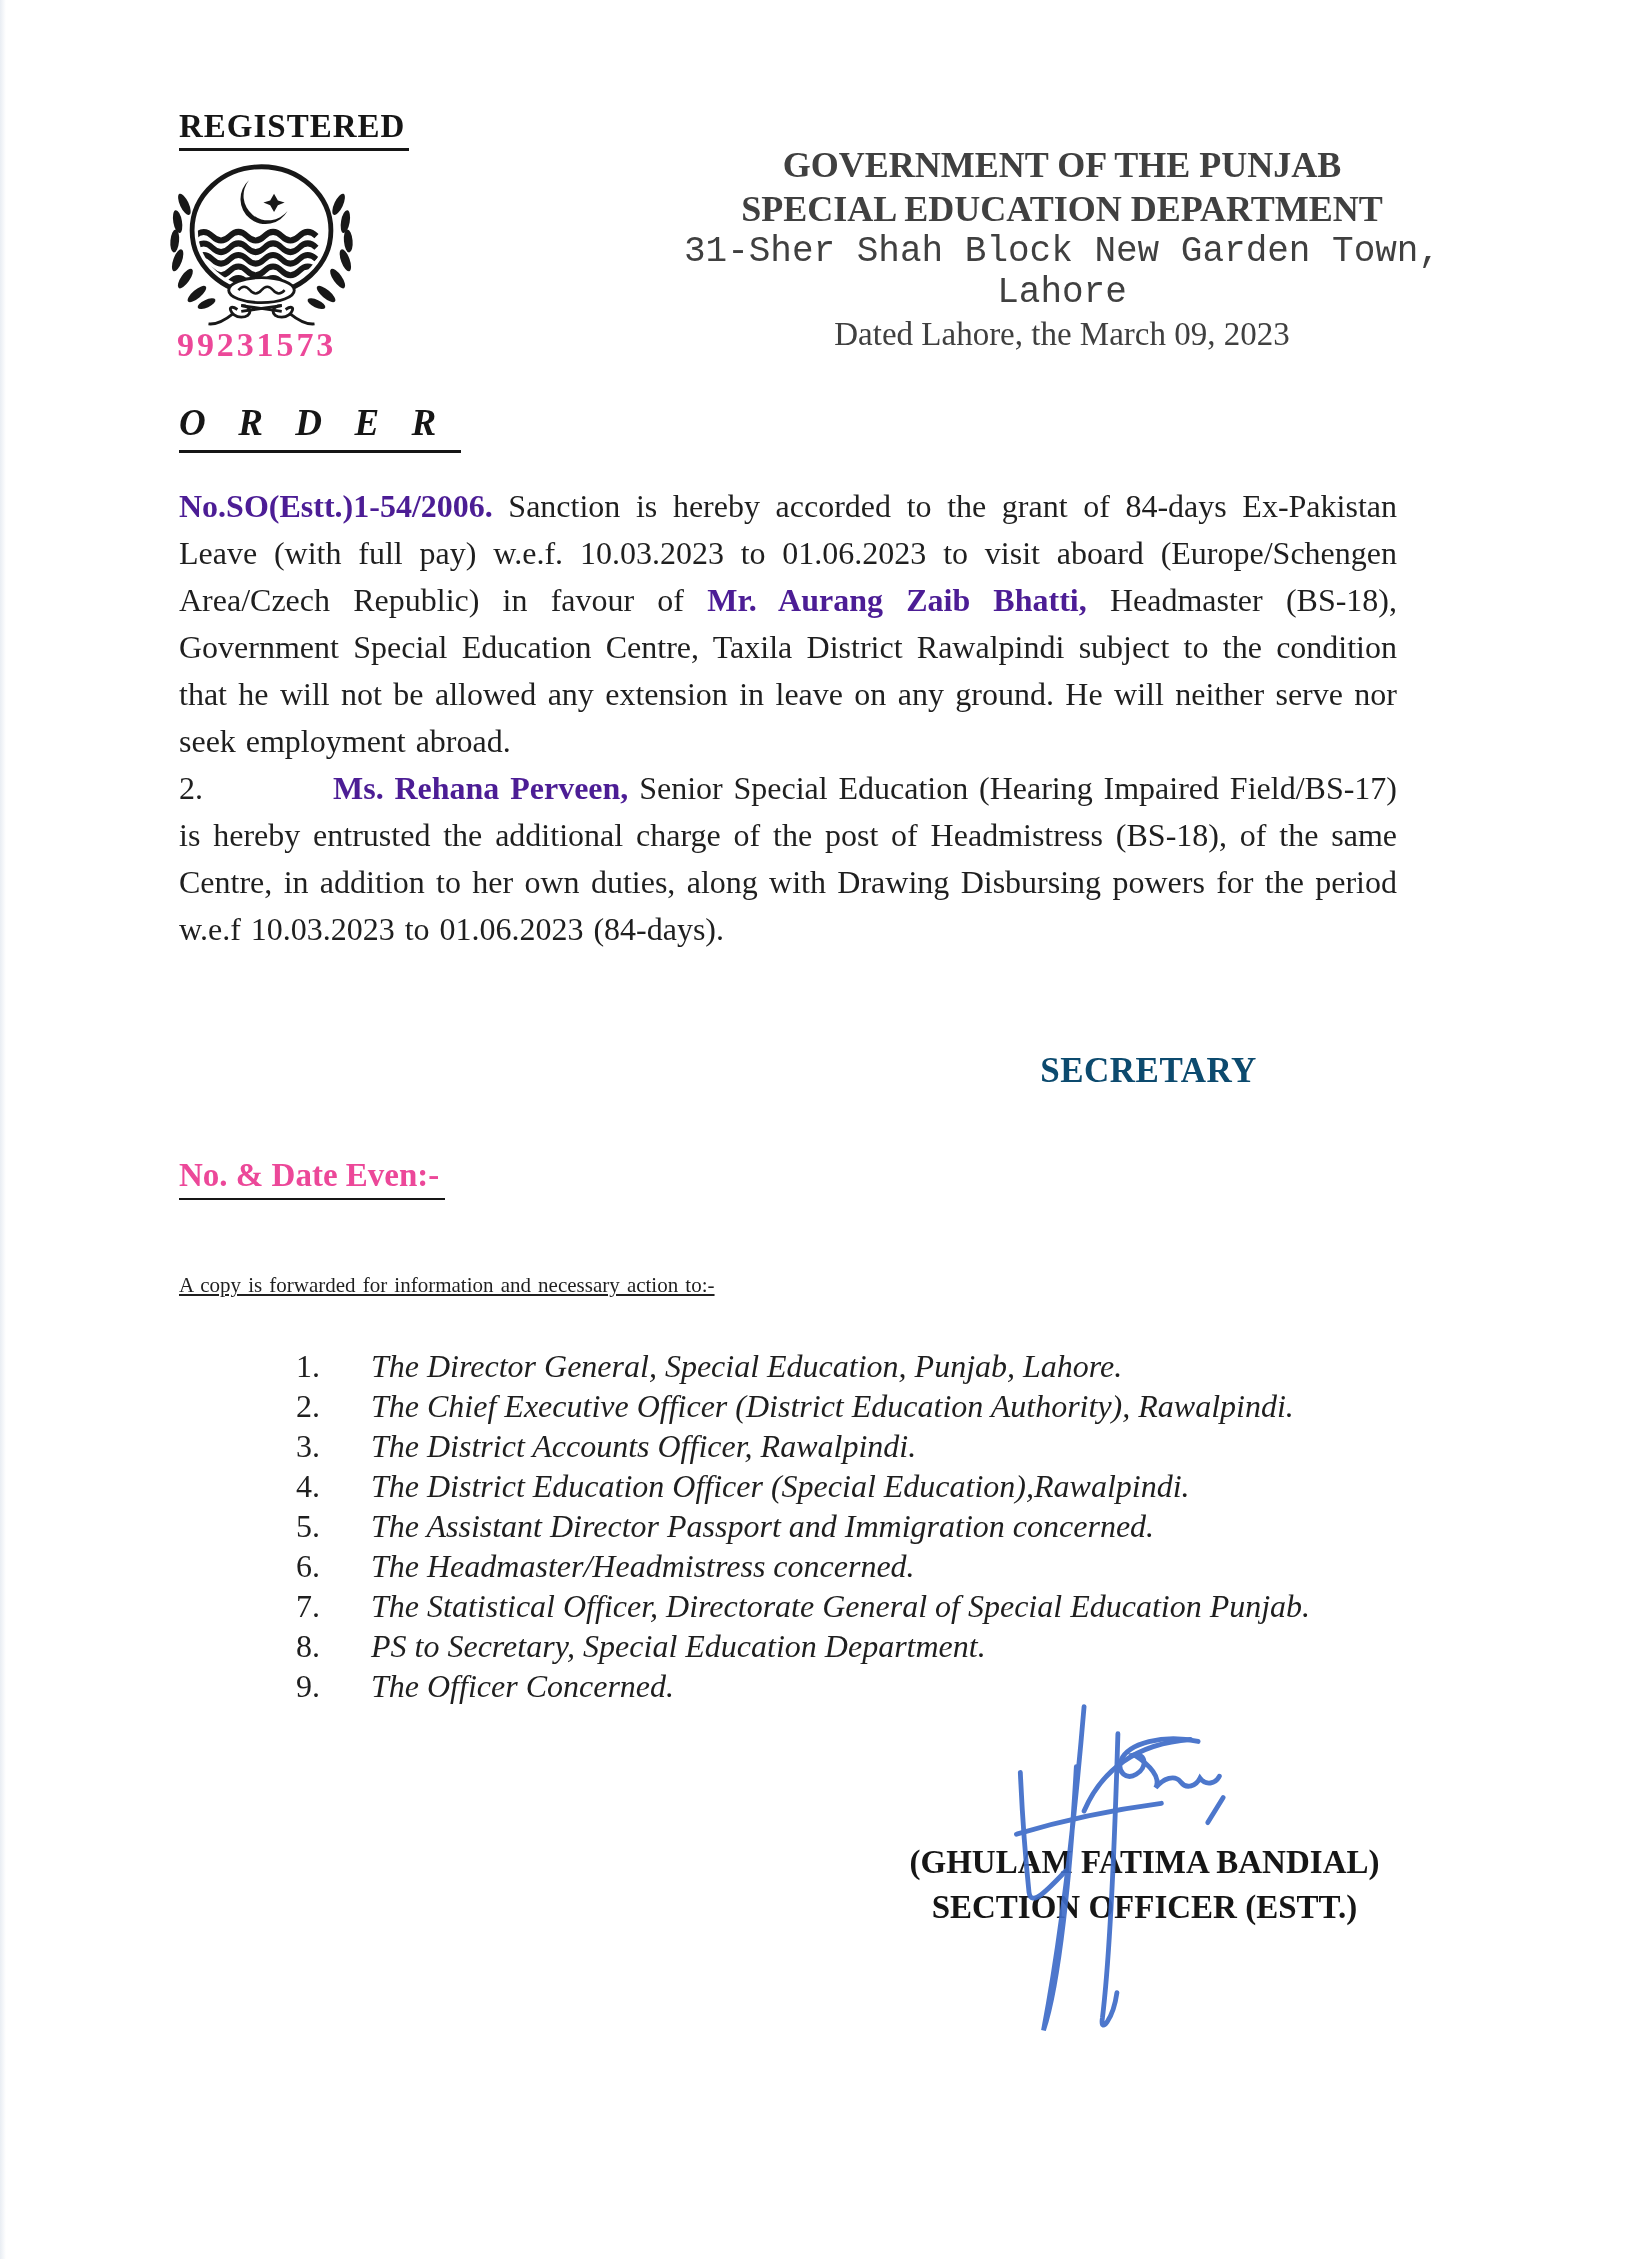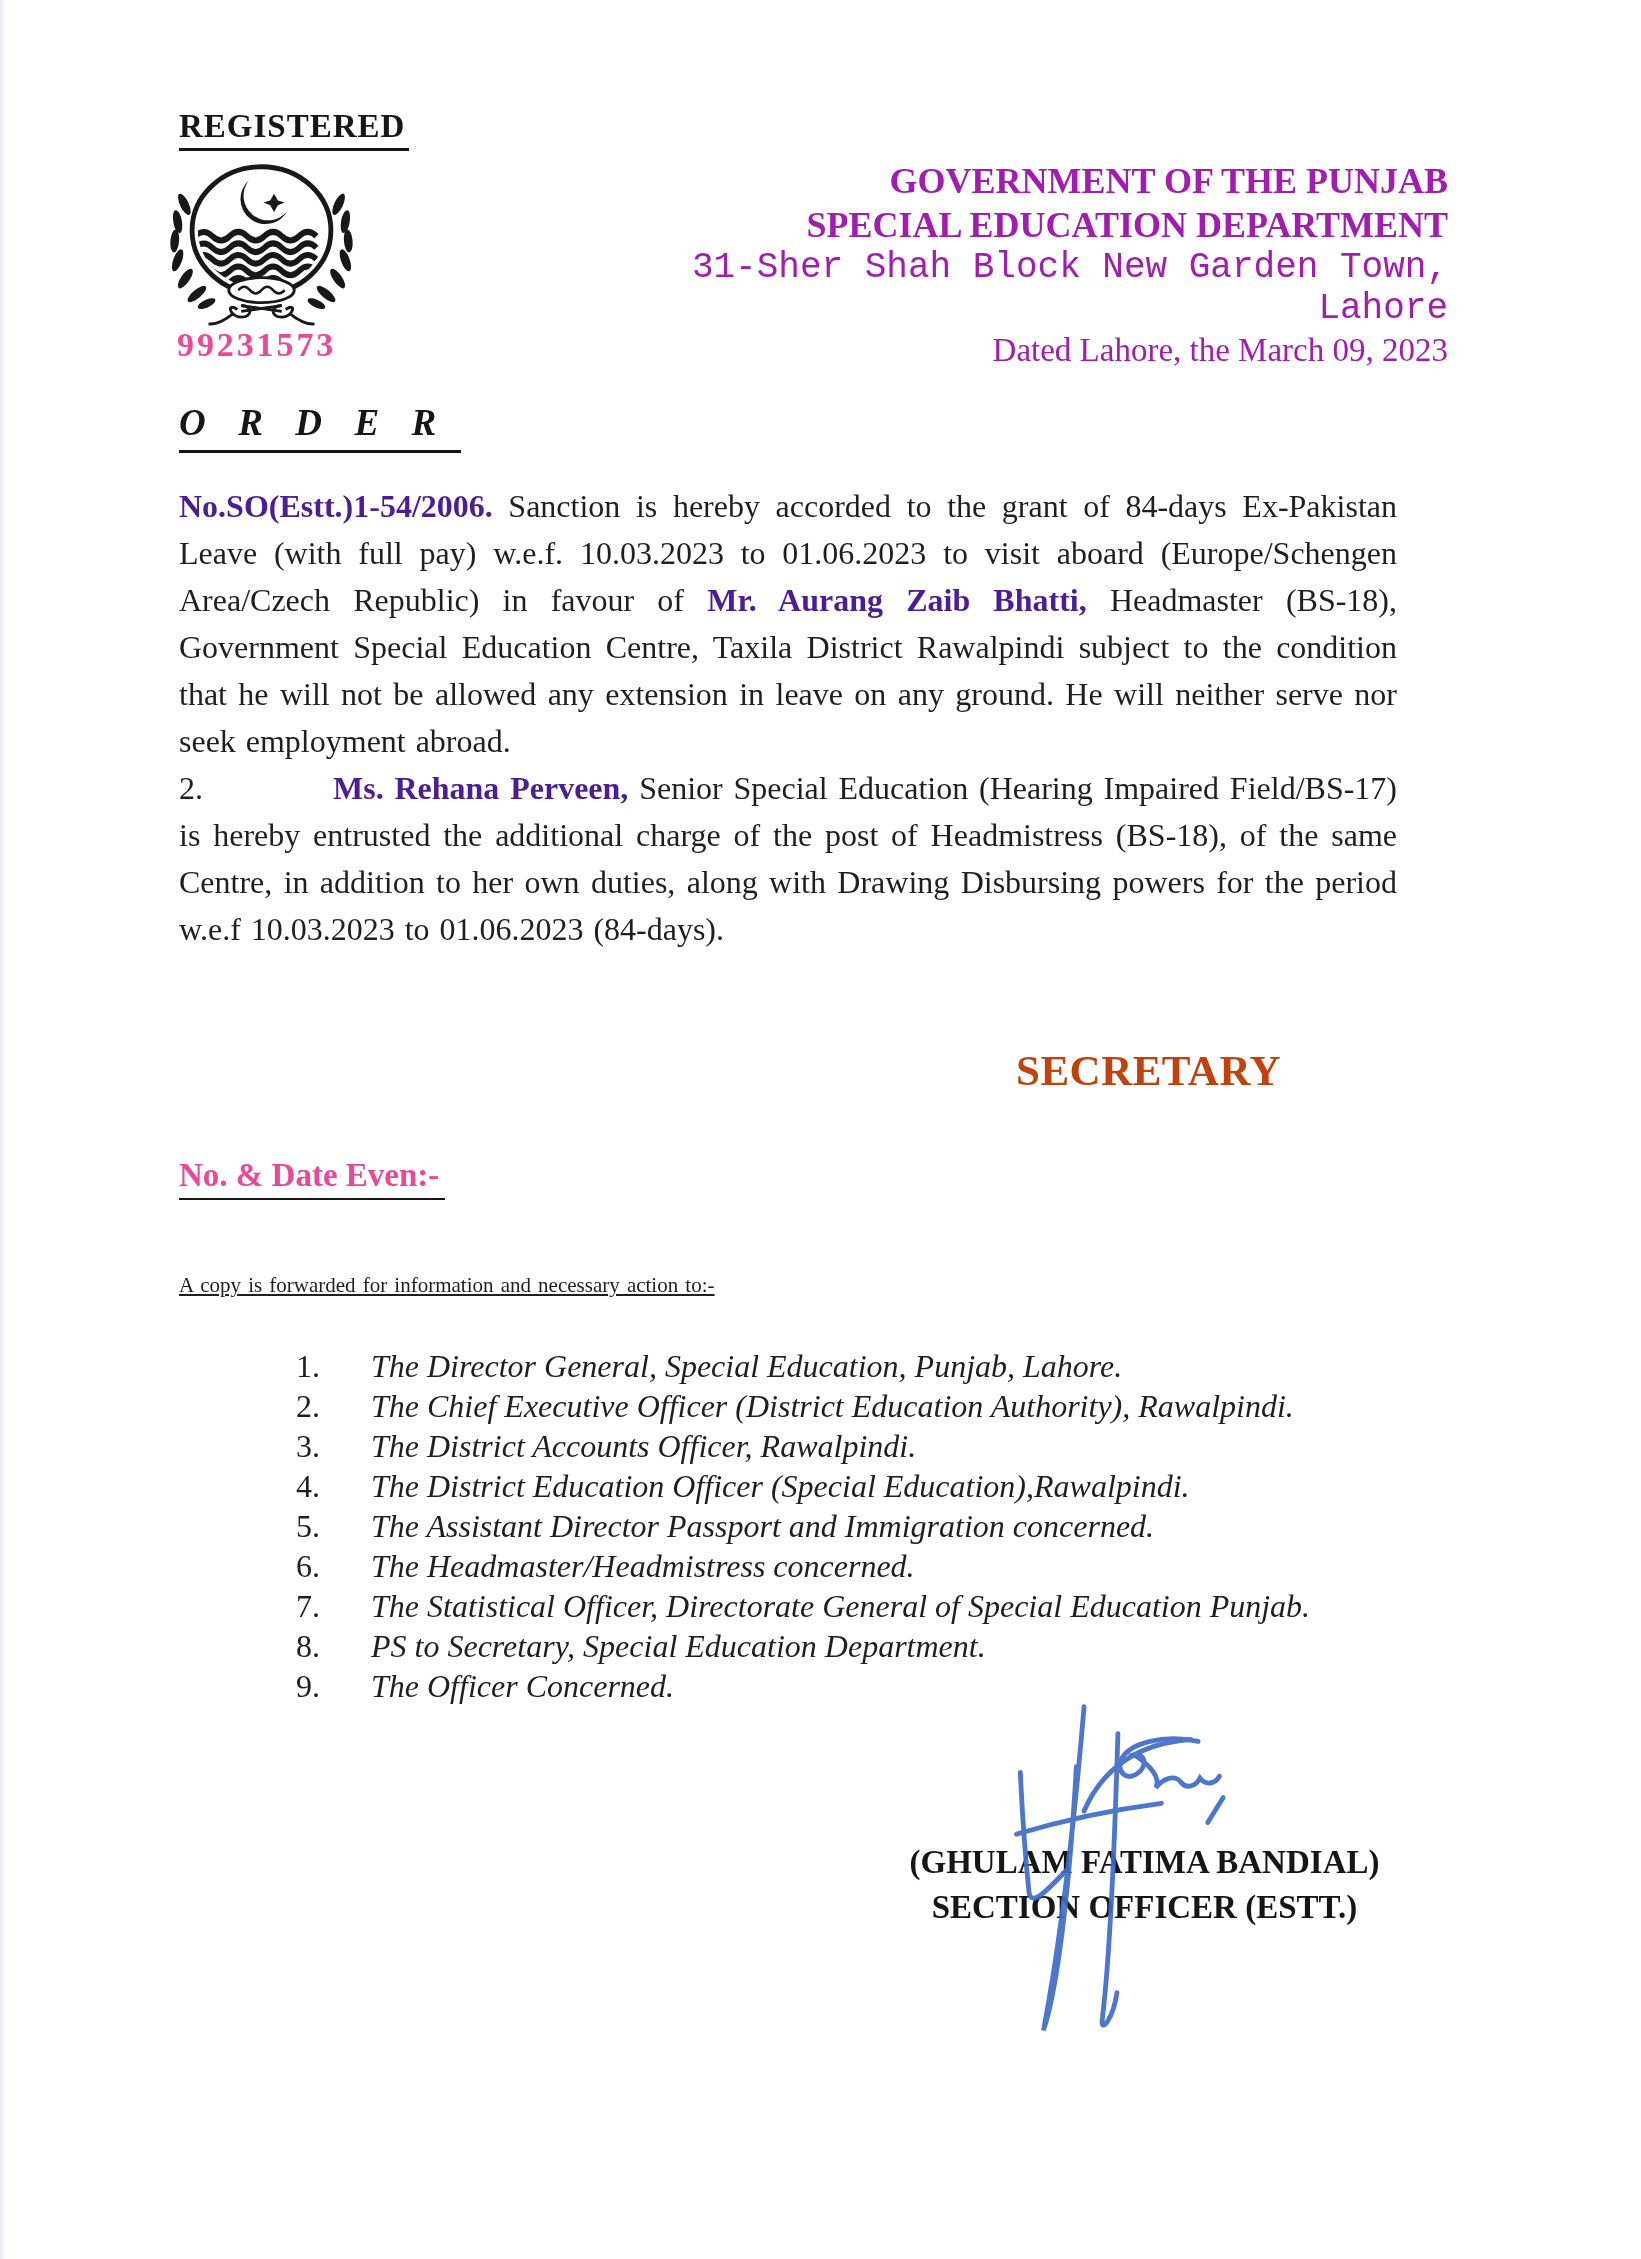--- a/index.html
+++ b/index.html
@@ -27,21 +27,21 @@
     border-bottom: 3.9px solid #161616; padding: 0 3.9px 2.9px 0;
     color: #161616;
   }
   .emblem { position: absolute; left: 141px; top: 151px; }
   .serial {
     position: absolute; left: 177px; top: 326px;
     font-size: 34px; font-weight: bold; letter-spacing: 2.9px; color: #ec4899;
   }
   .header-block {
     position: absolute; left: 676px; top: 143px; width: 772px;
-    text-align: right; color: #a21caf; margin-top: 16px;
+    text-align: center; color: #404040;
   }
   .header-block .gov1 { font-size: 36px; font-weight: bold; line-height: 44px; }
   .header-block .gov2 { font-size: 36px; font-weight: bold; line-height: 44px; }
   .header-block .addr { font-size: 36px; line-height: 41px; font-family: Liberation Mono, monospace; }
   .header-block .date { font-size: 33px; line-height: 42px; }
   .order-title {
     position: absolute; left: 179px; top: 401px;
     font-size: 37px; font-weight: bold; font-style: italic;
     letter-spacing: 11.6px;
     border-bottom: 3.9px solid #161616; padding: 0 13.5px 5.8px 0;
@@ -49,22 +49,22 @@
   }
   .body-text {
     position: absolute; left: 179px; top: 483px; width: 1218px;
     font-size: 32px; line-height: 47px;
     text-align: justify; word-spacing: 1.9px;
   }
   .body-text .b { font-weight: bold; color: #4c1d95; }
   .p2num { display: inline-block; width: 154px; }
   .secretary-block {
     position: absolute; left: 830px; top: 1049px; width: 637px;
-    text-align: center; font-size: 43px; font-weight: bold;
-    line-height: 44px; color: #c2410c; letter-spacing: 0.5px;
+    text-align: center; font-size: 35px; font-weight: bold;
+    line-height: 44px; color: #0c4a6e; letter-spacing: 0.5px;
   }
   .ref-even {
     position: absolute; left: 179px; top: 1157px;
     font-size: 33px; font-weight: bold;
     border-bottom: 2.9px solid #161616; padding: 0 5.8px 3.9px 0;
     color: #ec4899;
   }
   .copy-line {
     position: absolute; left: 179px; top: 1273px;
     font-size: 21px; word-spacing: 1.9px; text-decoration: underline;

